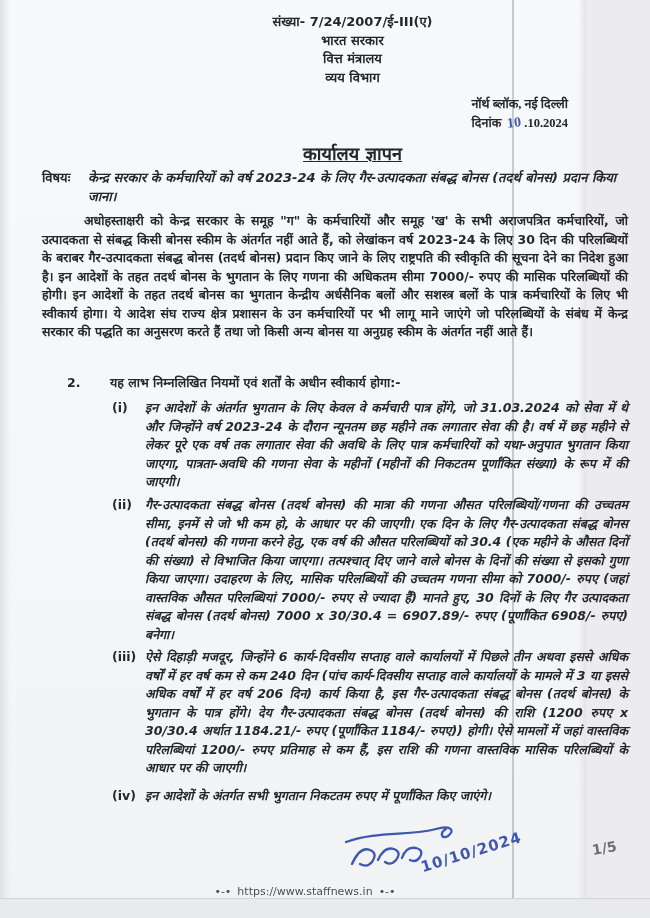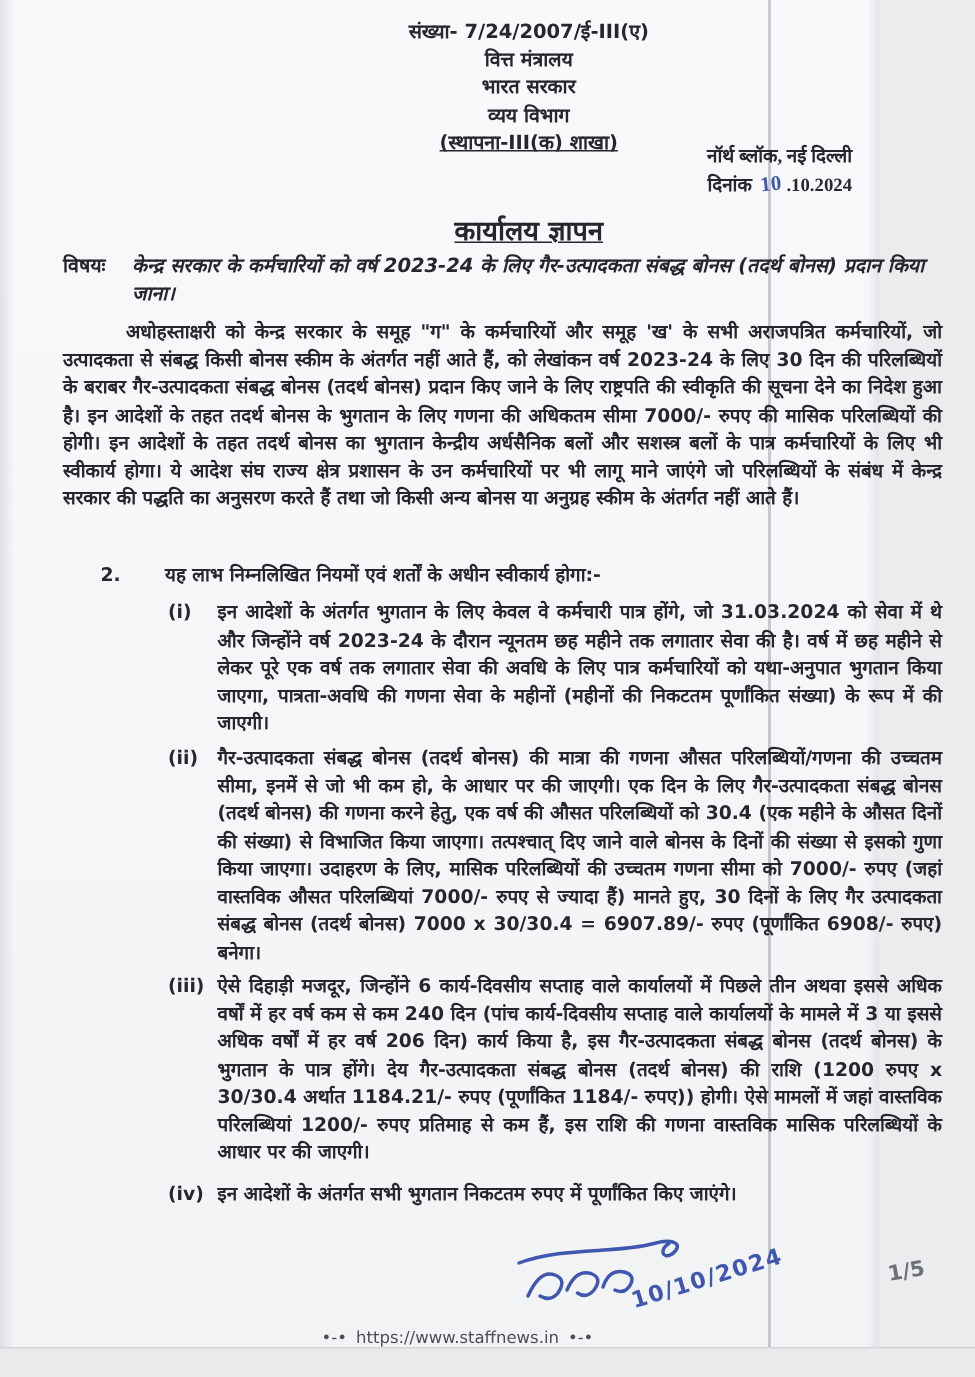--- a/index.html
+++ b/index.html
@@ -32,21 +32,21 @@
   .subject .txt{flex:1;text-align:left;font-style:italic;}
   
   .para1{position:absolute;top:212px;left:42px;width:586px;margin:0;
     font-size:12.5px;line-height:18.5px;text-align:justify;text-indent:42px;}
   .clause2{position:absolute;top:374px;left:67px;width:561px;display:flex;
     font-size:12.5px;line-height:18.5px;}
   .clause2 .num{flex:0 0 43px;}
   .subclause{position:absolute;left:112px;width:516px;display:flex;
     font-size:12.5px;line-height:18.5px;}
   .subclause .lbl{flex:0 0 33px;}
-  .subclause .txt{flex:1;text-align:justify;}
+  .subclause .txt{flex:1;text-align:justify;font-style:italic;}
   .sc-i{top:399px;}
   .sc-ii{top:496px;}
   .sc-iii{top:648px;justify-content:space-between;}
   .sc-iv{top:787px;}
   
   .sig{position:absolute;left:340px;top:822px;}
   .sig-date{position:absolute;left:424px;top:858px;color:#3f57ae;font-size:15px;
     font-weight:600;letter-spacing:1px;transform:rotate(-17deg);
     transform-origin:left bottom;}
   .page-num{position:absolute;left:592px;top:840px;color:#6b7076;font-size:14px;
@@ -62,24 +62,23 @@
 <body>
 
 <div class="canvas">
   <div class="page">
     <div class="edge-left"></div>
     <div class="edge-right"></div>
     <div class="scan-line"></div>
 
     <div class="doc-header">
       <div>संख्या- 7/24/2007/ई-III(ए)</div>
+      <div>भारत सरकार</div>
       <div>वित्त मंत्रालय</div>
-      <div>भारत सरकार</div>
       <div>व्यय विभाग</div>
-      <div class="branch">(स्थापना-III(क) शाखा)</div>
     </div>
 
     <div class="addr-block">
       <div>नॉर्थ ब्लॉक, नई दिल्ली</div>
       <div>
         <span>दिनांक</span><span class="hand-day">10</span><span>.10.2024</span>
       </div>
     </div>
 
     <div class="om-title">कार्यालय ज्ञापन</div>

